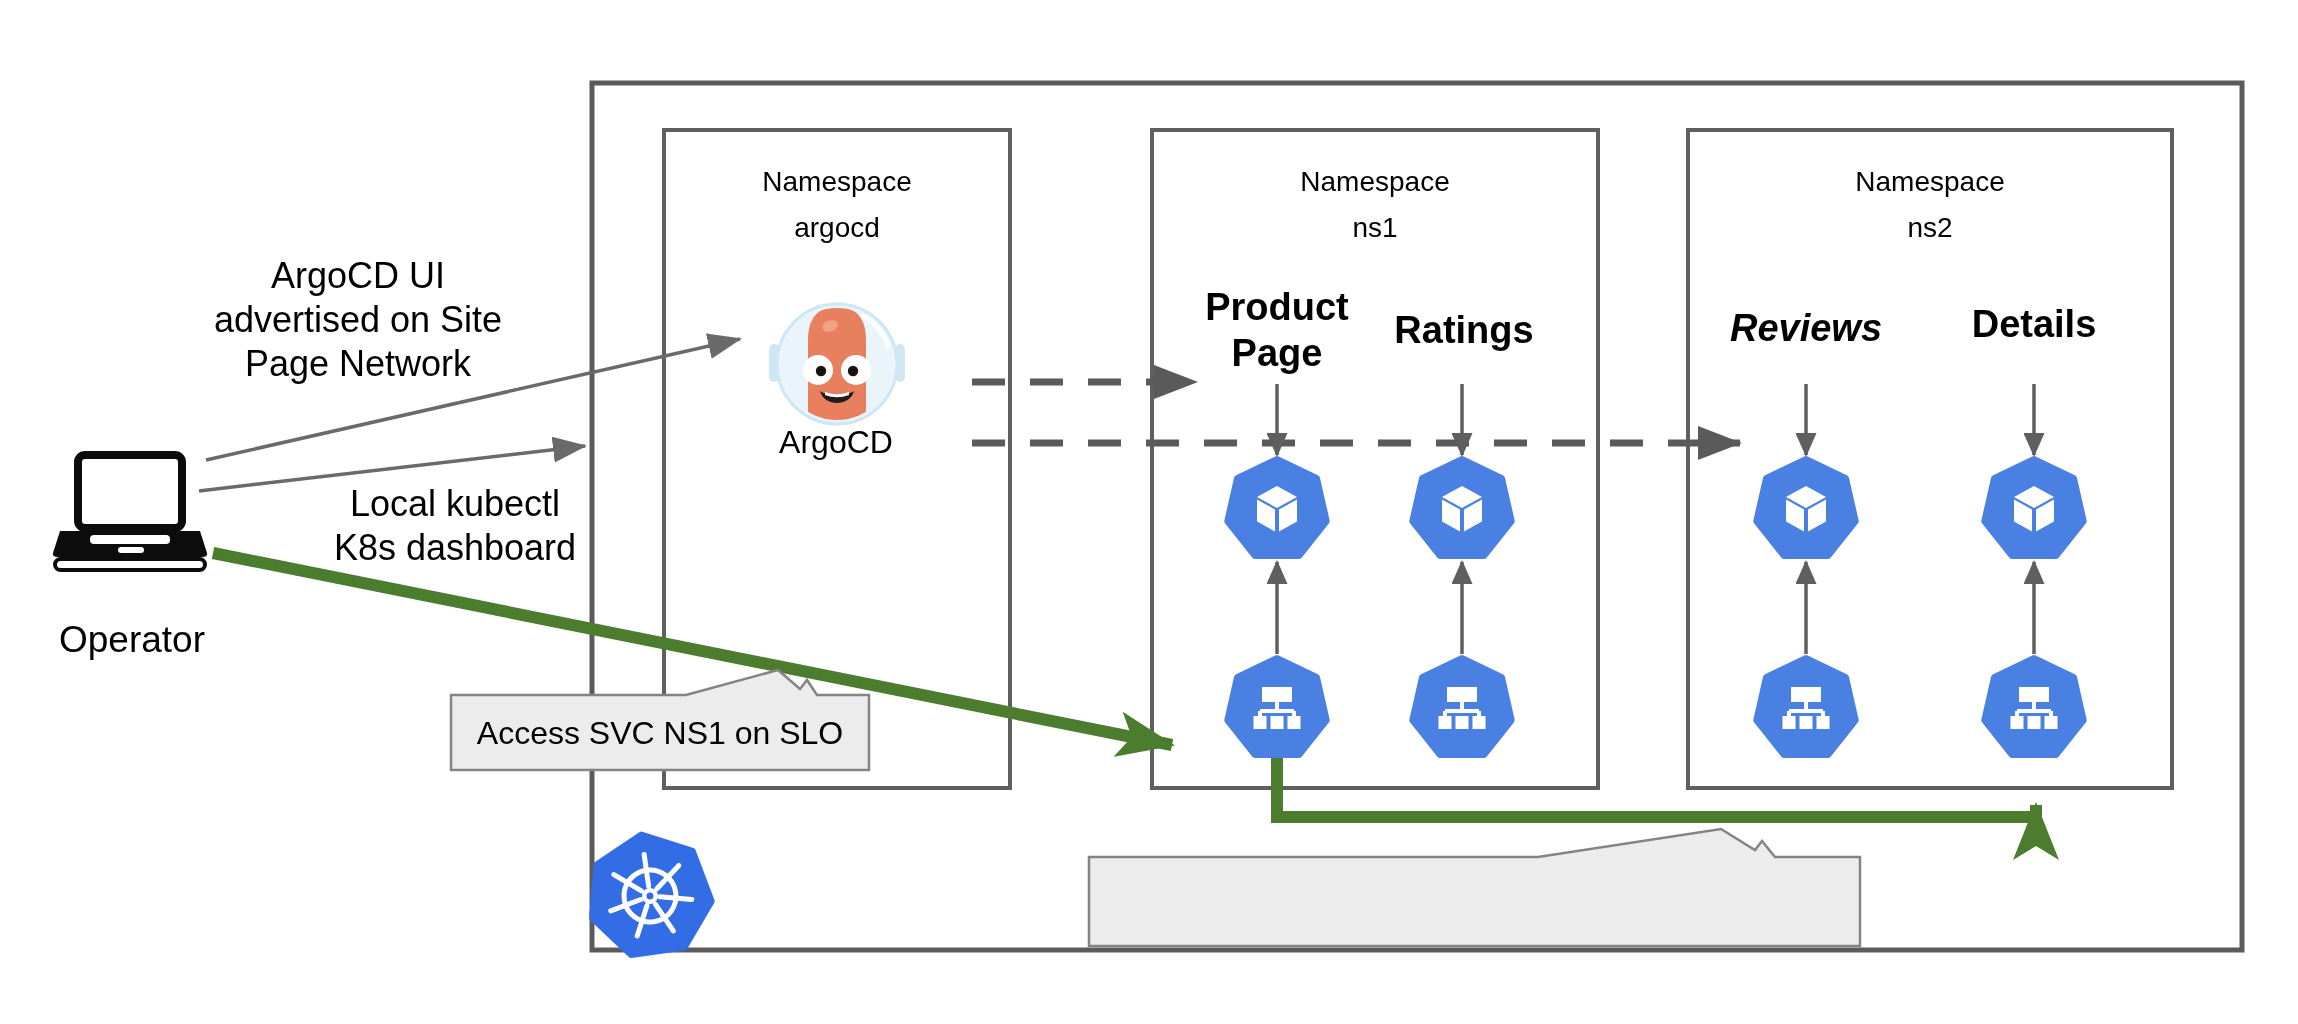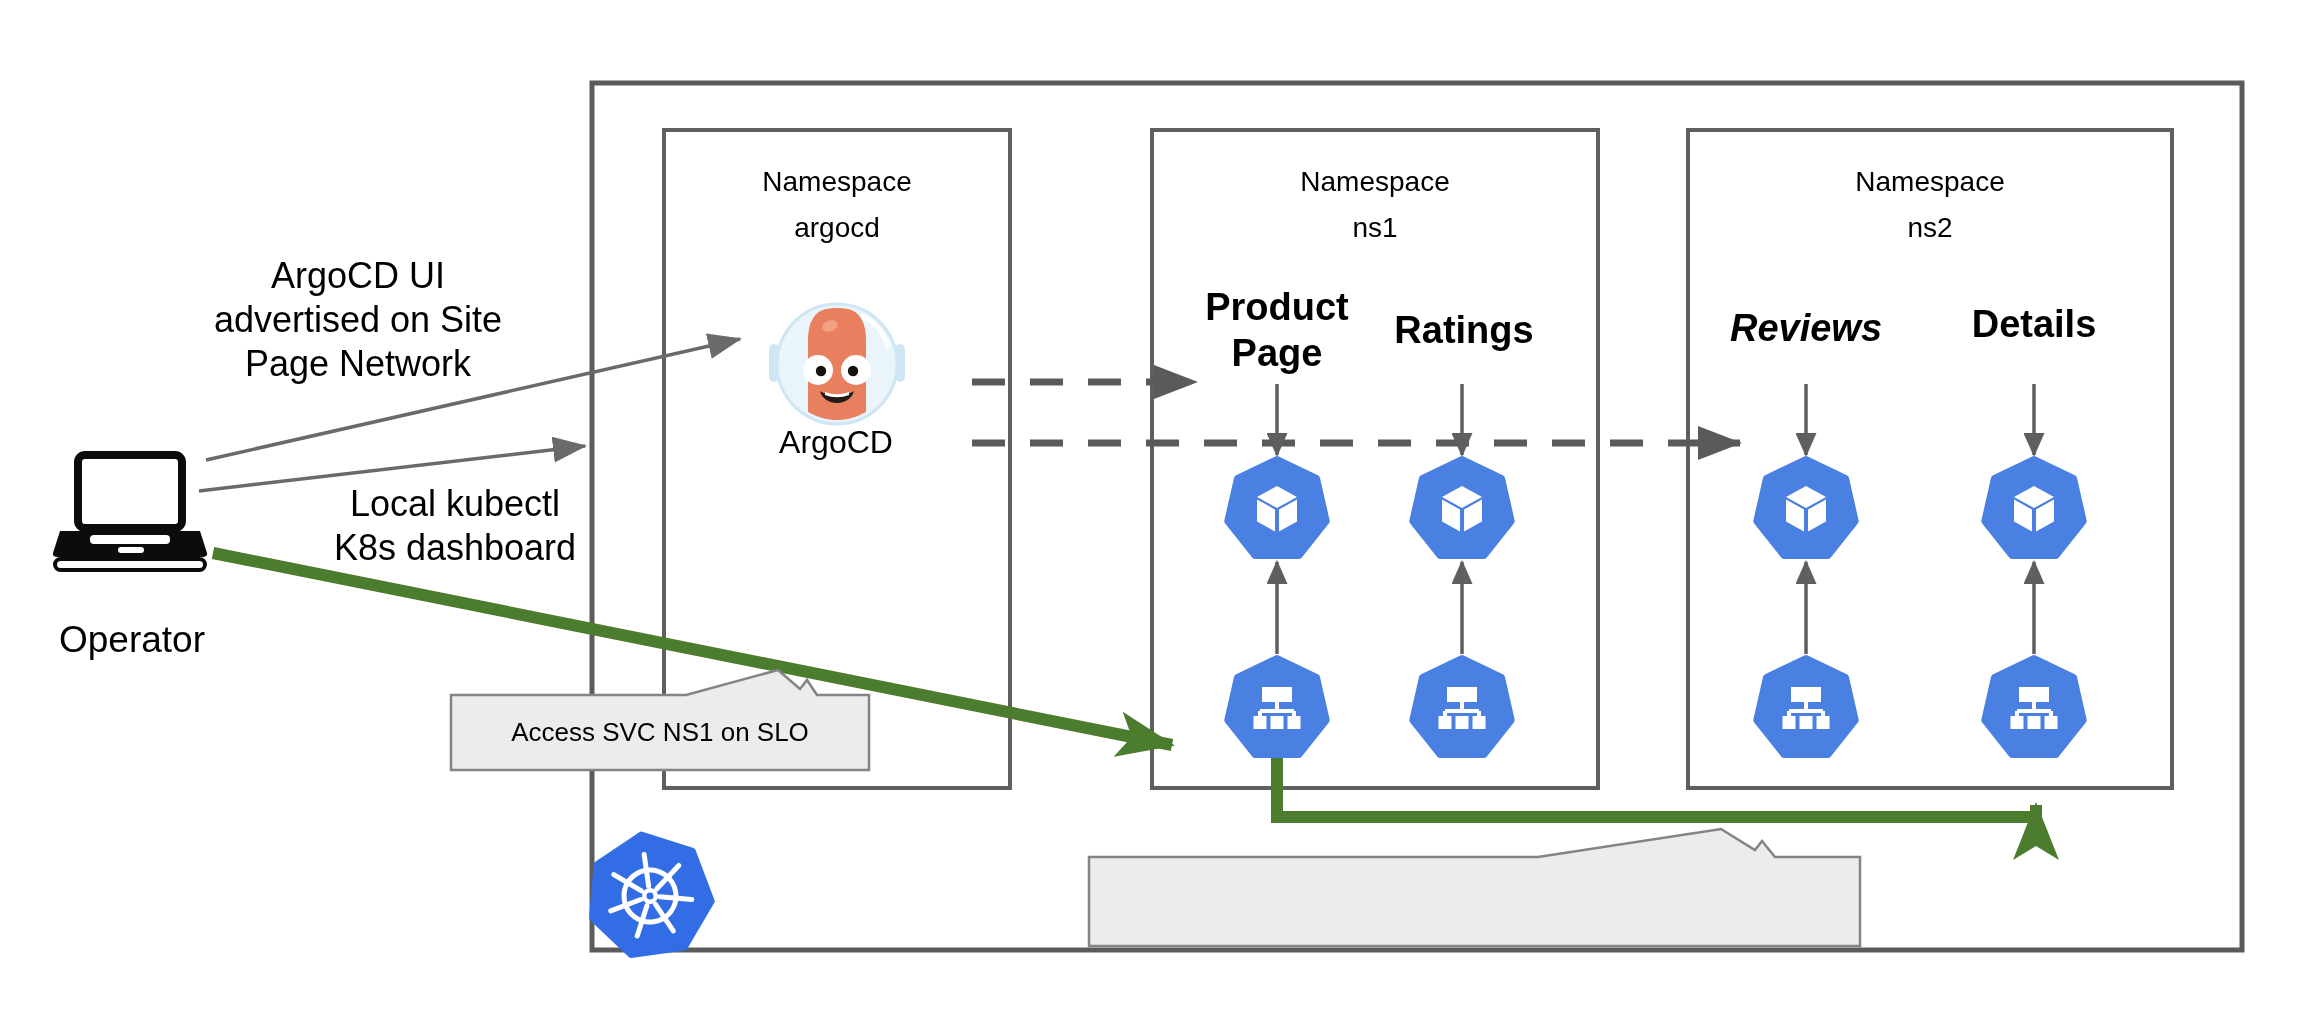--- a/index.html
+++ b/index.html
@@ -7,21 +7,21 @@
     position:relative;width:2298px;height:1024px;background:#ffffff;
     font-family:"Liberation Sans",sans-serif;color:#000;overflow:hidden;
   }
   .layer{position:absolute;left:0;top:0;}
   .txt{position:absolute;transform:translate(-50%,-50%);text-align:center;white-space:nowrap;line-height:1.28;}
   .t-title{font-size:28px;line-height:46px;}
   .t-label{font-size:38px;font-weight:bold;line-height:46px;}
   .t-label.wrap{white-space:normal;width:190px;}
   .t-ann{font-size:36px;line-height:44px;}
   .t-app{font-size:32px;}
-  .t-callout{font-size:26px;}
+  .t-callout{font-size:32px;}
   .t-op{font-size:37px;}
 </style>
 </head>
 <body>
 
 <div class="canvas">
 
   <svg class="layer" width="2298" height="1024" viewBox="0 0 2298 1024">
     <defs>
       <marker id="m-small" markerUnits="userSpaceOnUse" markerWidth="34" markerHeight="26" viewBox="0 0 34 26" refX="32" refY="13" orient="auto">

